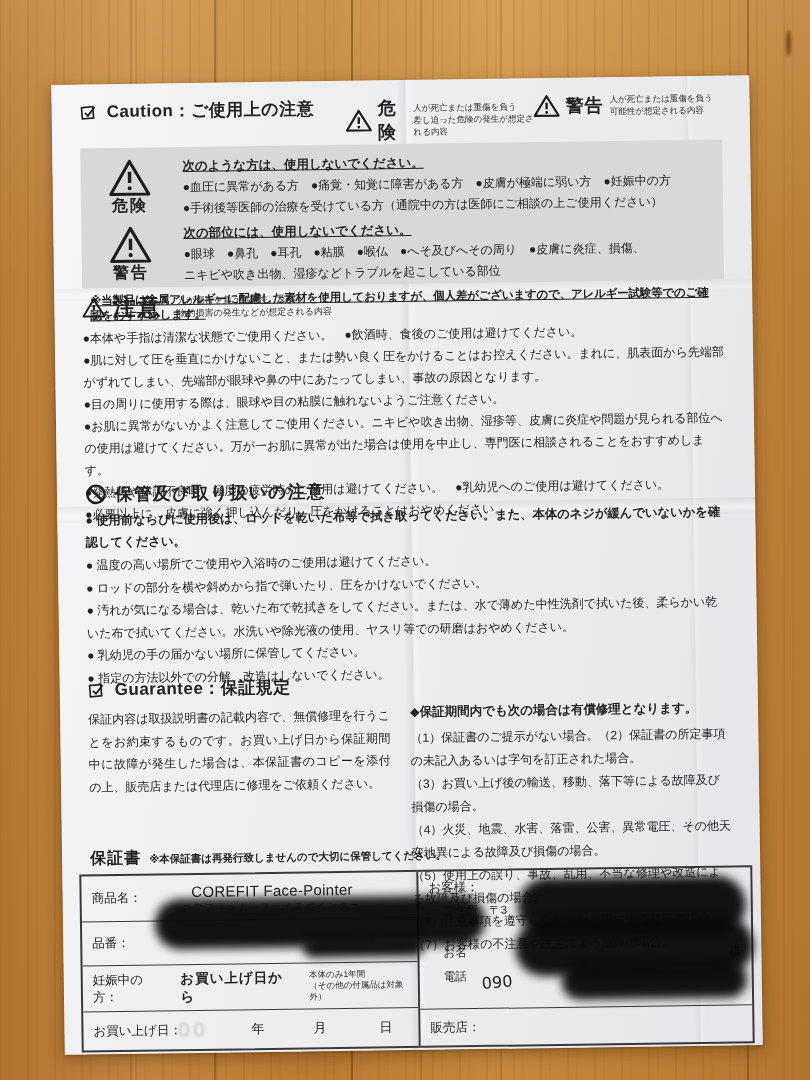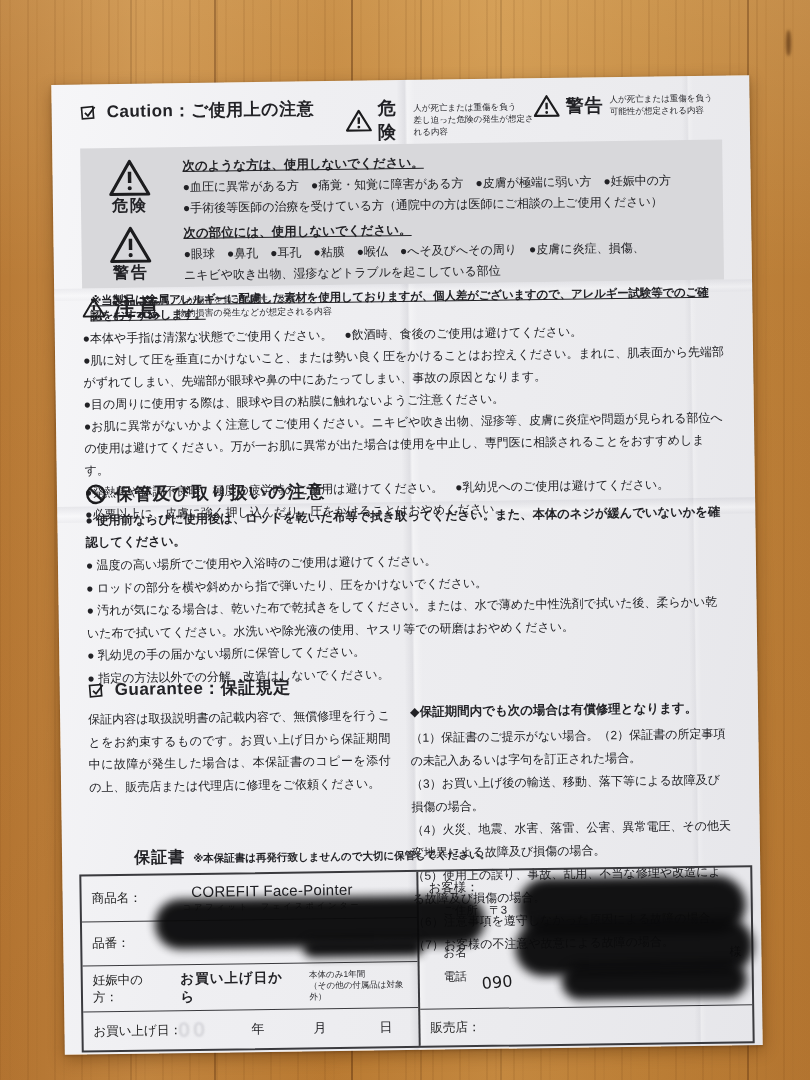--- a/index.html
+++ b/index.html
@@ -73,21 +73,21 @@
   .gua-hdr{top:594px;display:flex;align-items:center;gap:9px;}
   .gua-title{font-size:17px;font-weight:bold;letter-spacing:0.5px;}
   .gua-cols{top:624px;display:flex;}
   .gua-left{width:302px;font-size:12px;line-height:22.5px;text-align:justify;flex:none;}
   .gua-right{flex:1;padding-left:20px;}
   .gua-right-heading{font-size:12.5px;font-weight:bold;margin-bottom:6px;}
   .gua-right-items{font-size:12px;line-height:23px;}
 
   
   .wc-hdr{top:764px;display:flex;align-items:baseline;gap:8px;}
-  .wc-title{font-size:16px;font-weight:bold;letter-spacing:1px;margin-left:44px;}
+  .wc-title{font-size:16px;font-weight:bold;letter-spacing:1px;}
   .wc-note{font-size:10.5px;font-weight:bold;}
 
   
   .wtable{position:absolute;left:17px;top:790px;width:673px;height:178px;border:2px solid #3a3a3e;box-sizing:border-box;display:flex;}
   .wt-left{width:337px;border-right:2px solid #3a3a3e;box-sizing:border-box;display:flex;flex-direction:column;flex:none;}
   .wt-right{flex:1;display:flex;flex-direction:column;}
   .wt-row{border-bottom:1.5px solid #3a3a3e;position:relative;box-sizing:border-box;}
   .lbl{font-size:12.5px;color:#222;}
   .r-product{height:46px;display:flex;align-items:center;padding-left:10px;gap:16px;}
   .pname-wrap{text-align:center;flex:1;padding-right:30px;}

